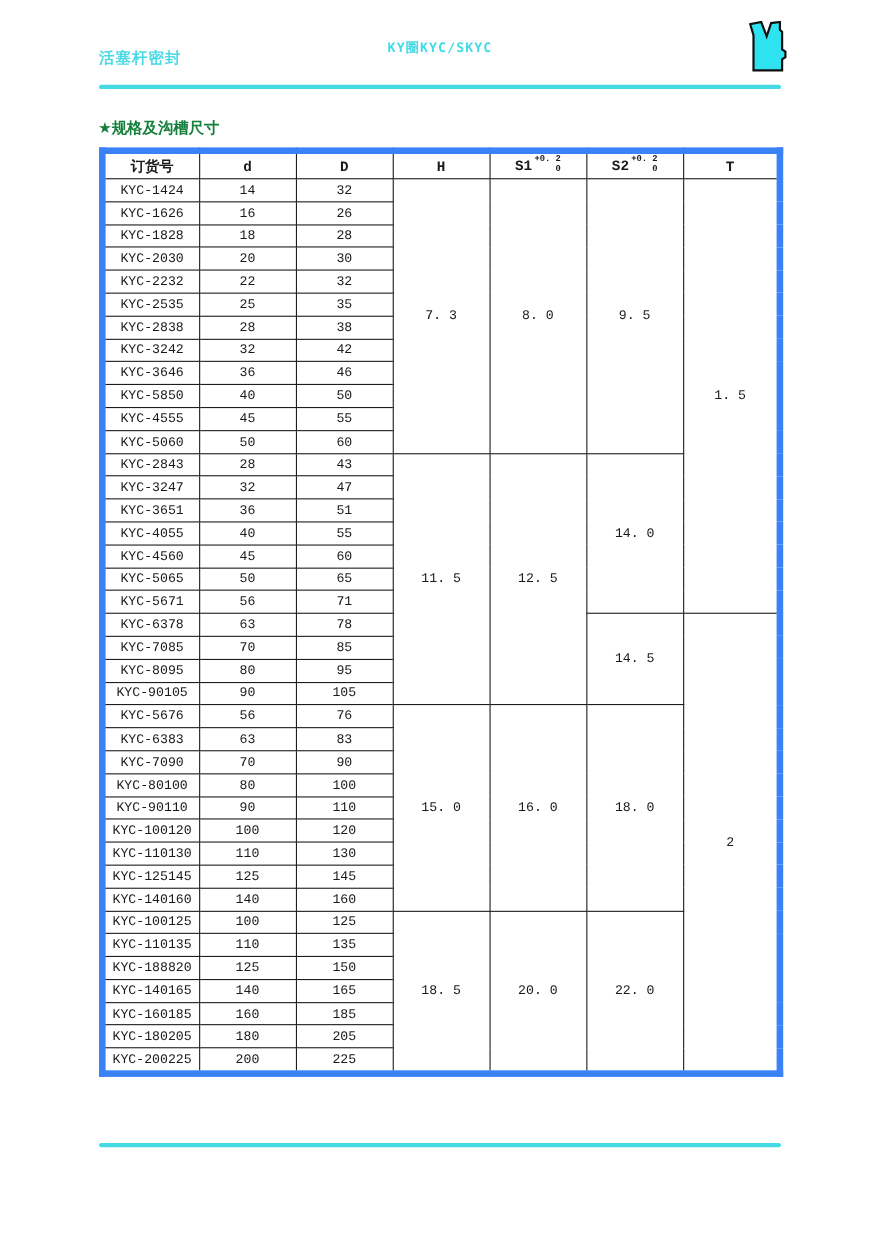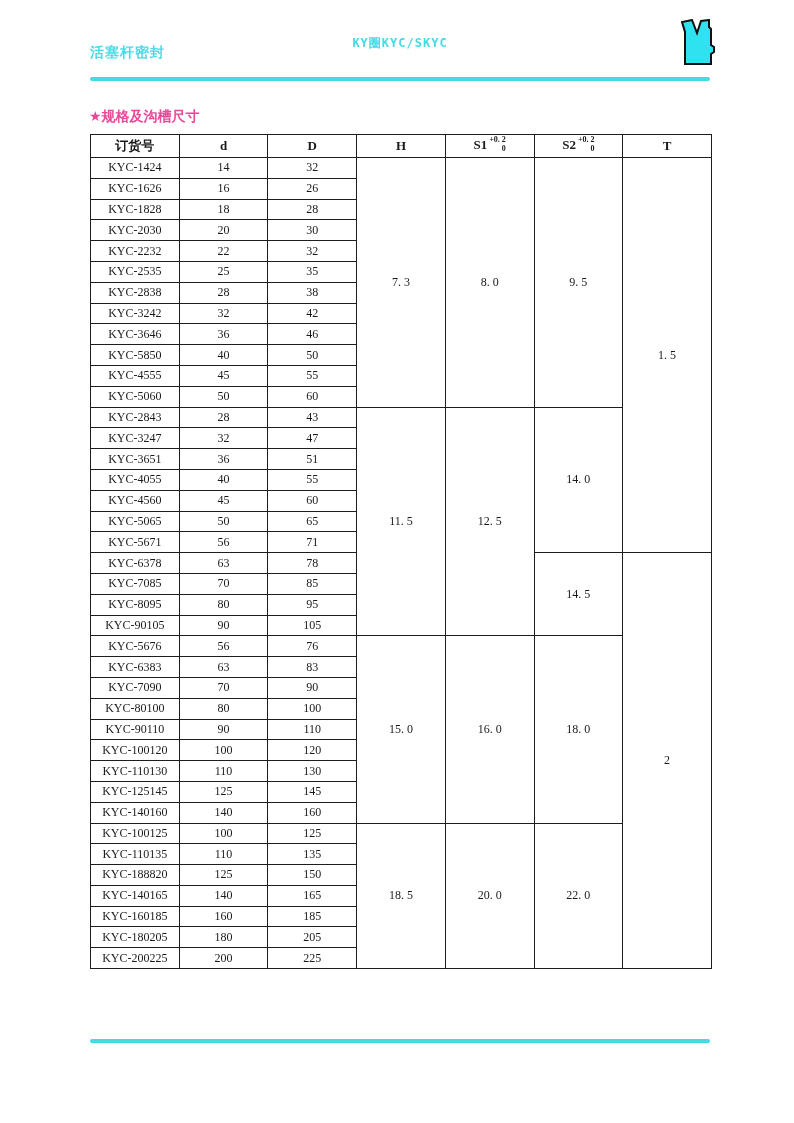--- a/index.html
+++ b/index.html
@@ -24,29 +24,29 @@
   }
   .logo{position:absolute;left:681px;top:19px;width:36px;height:47px;}
   .hdr-rule{
     position:absolute;left:90px;top:77px;width:620px;height:4px;
     background:#45d9e3;border-radius:2px;
   }
 
   
   .section-title{
     position:absolute;left:89px;top:108px;
-    font-size:14px;font-weight:600;color:#ec4899;
+    font-size:14px;font-weight:600;color:#15803d;
   }
 
   
   .spec-table{
     position:absolute;left:90px;top:134px;width:622px;
     border-collapse:collapse;table-layout:fixed;
-    font-family:Liberation Serif, serif;
-    border:1px solid #3b82f6;
+    font-family:Liberation Mono, monospace;
+    border:6px solid #3b82f6;
   }
   .spec-table th,.spec-table td{
     border:1px solid #1d1d1d;text-align:center;vertical-align:middle;
     padding:0;overflow:hidden;white-space:nowrap;
   }
   .spec-table thead th{height:22px;font-size:13px;font-weight:bold;}
   .spec-table tbody td{height:19.8px;font-size:12px;font-weight:500;}
   .spec-table td.merged{font-size:12px;}
 
   

